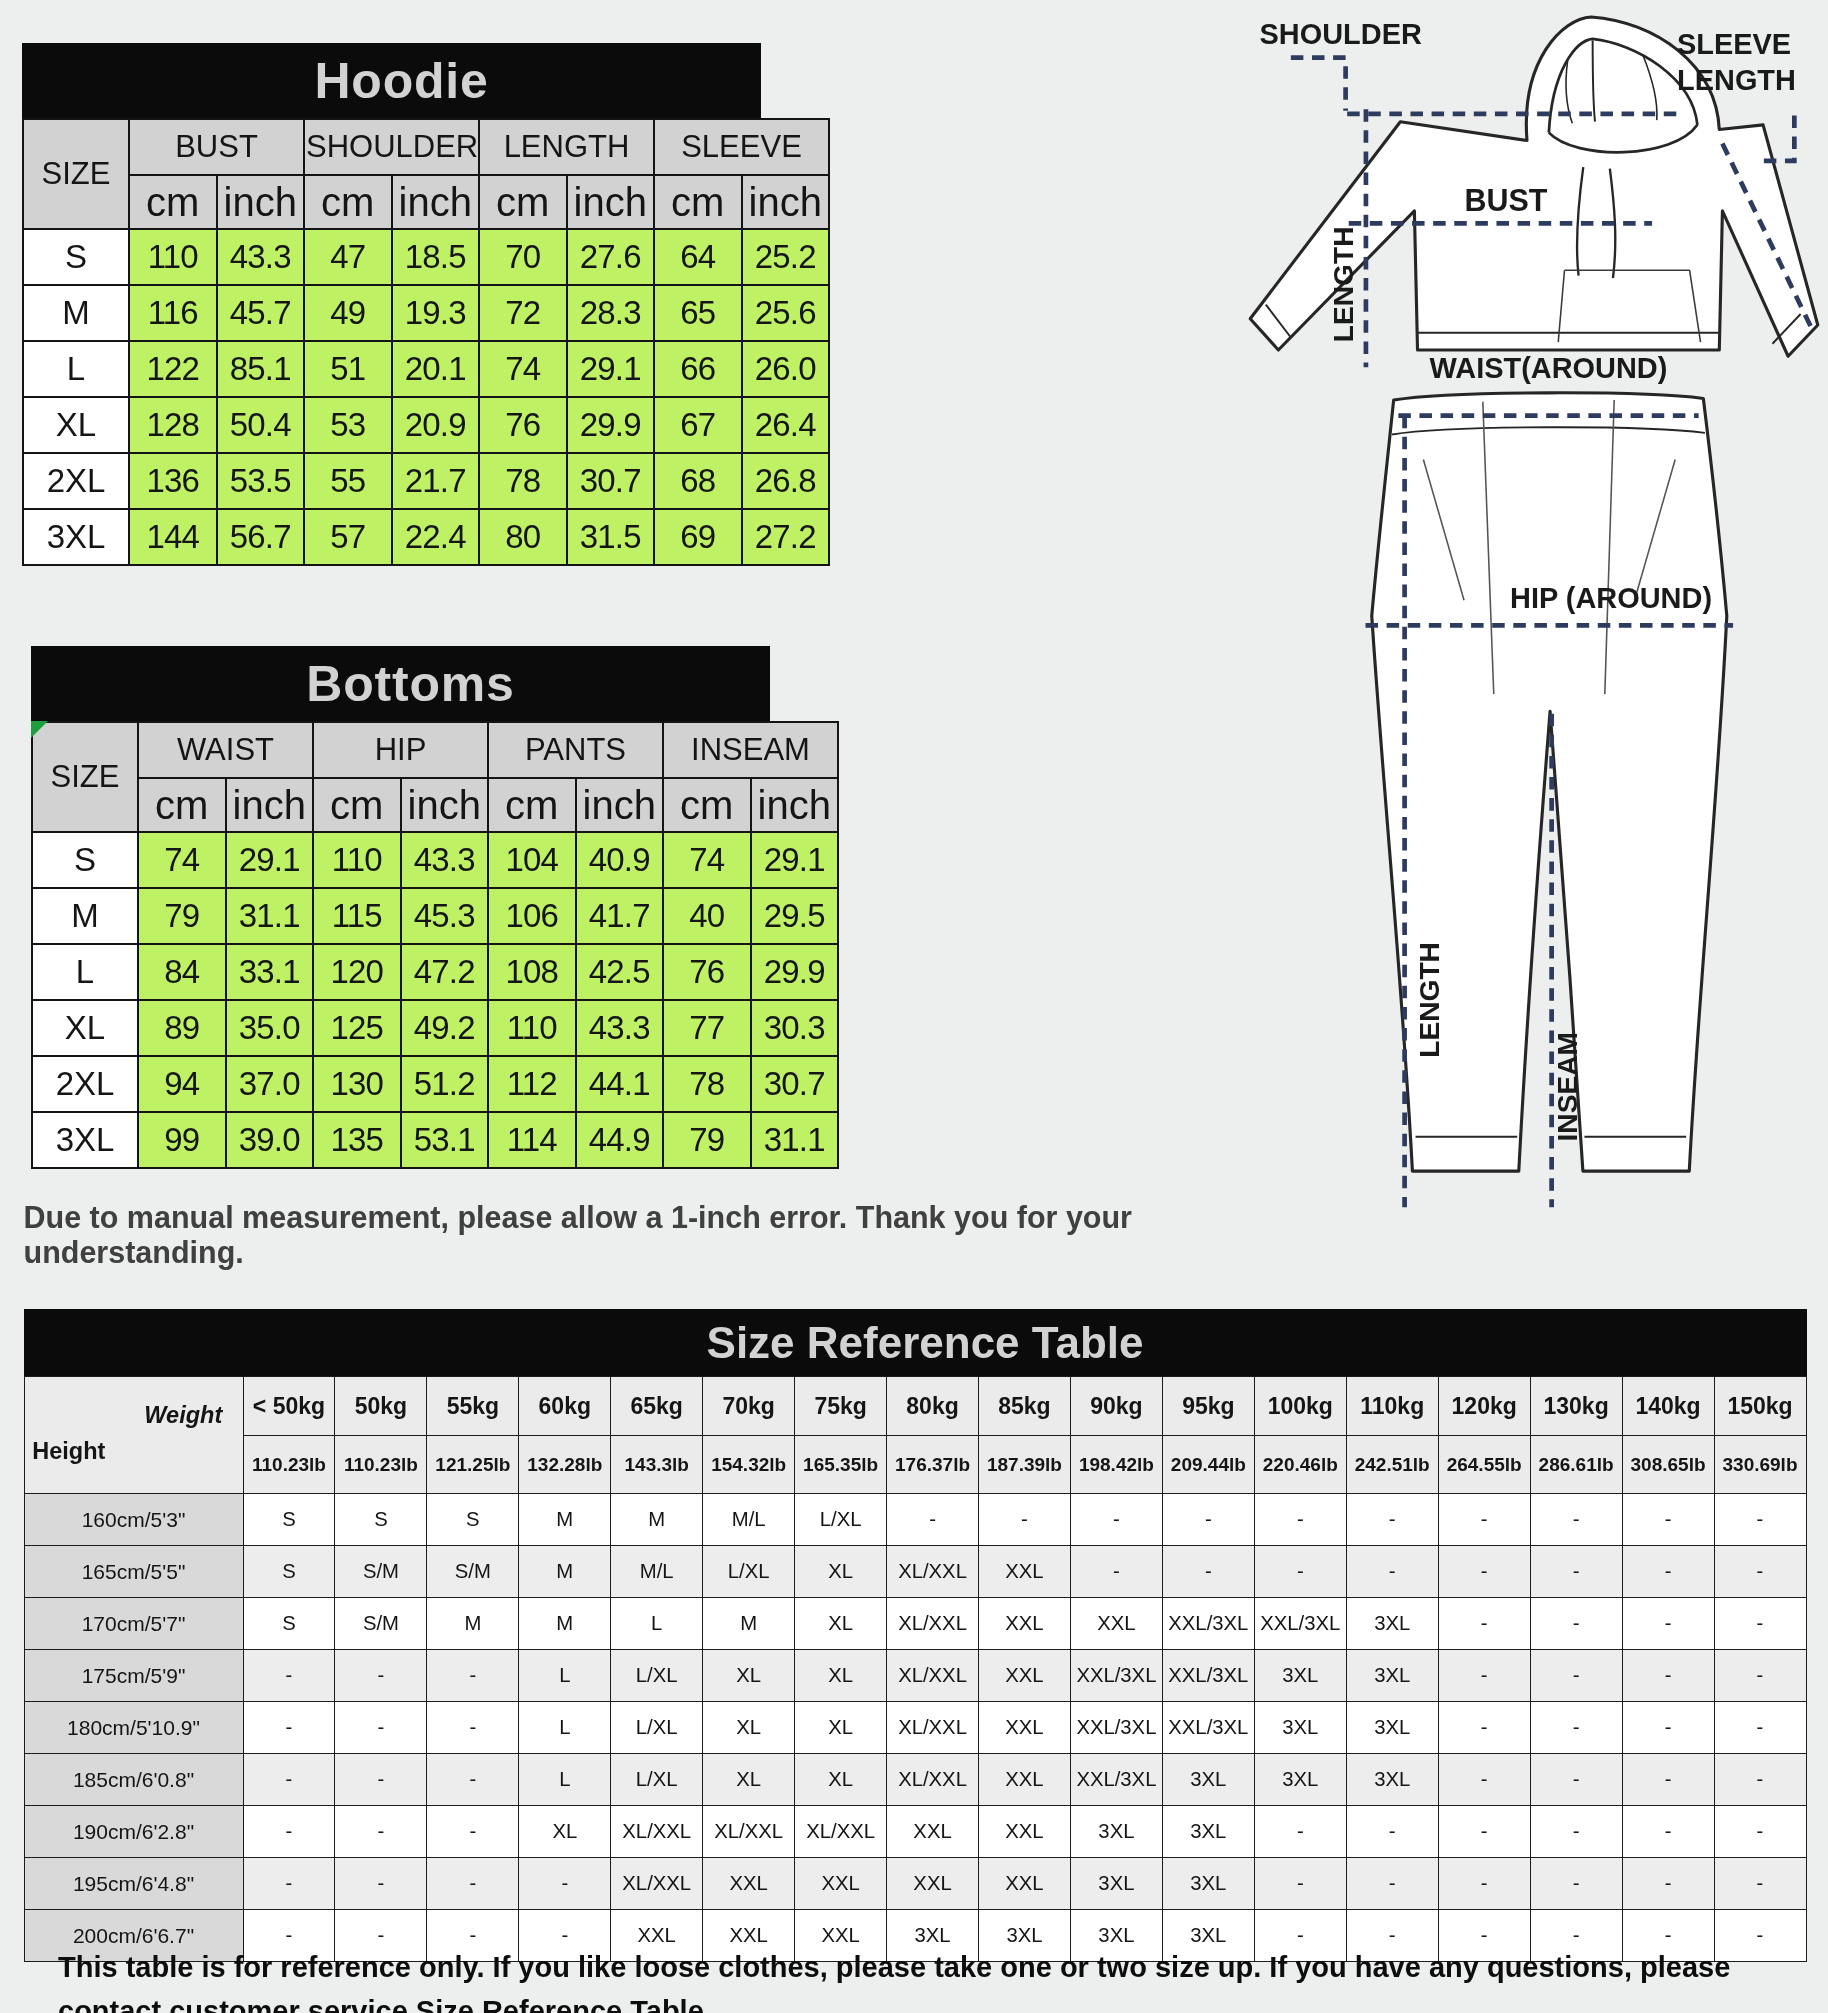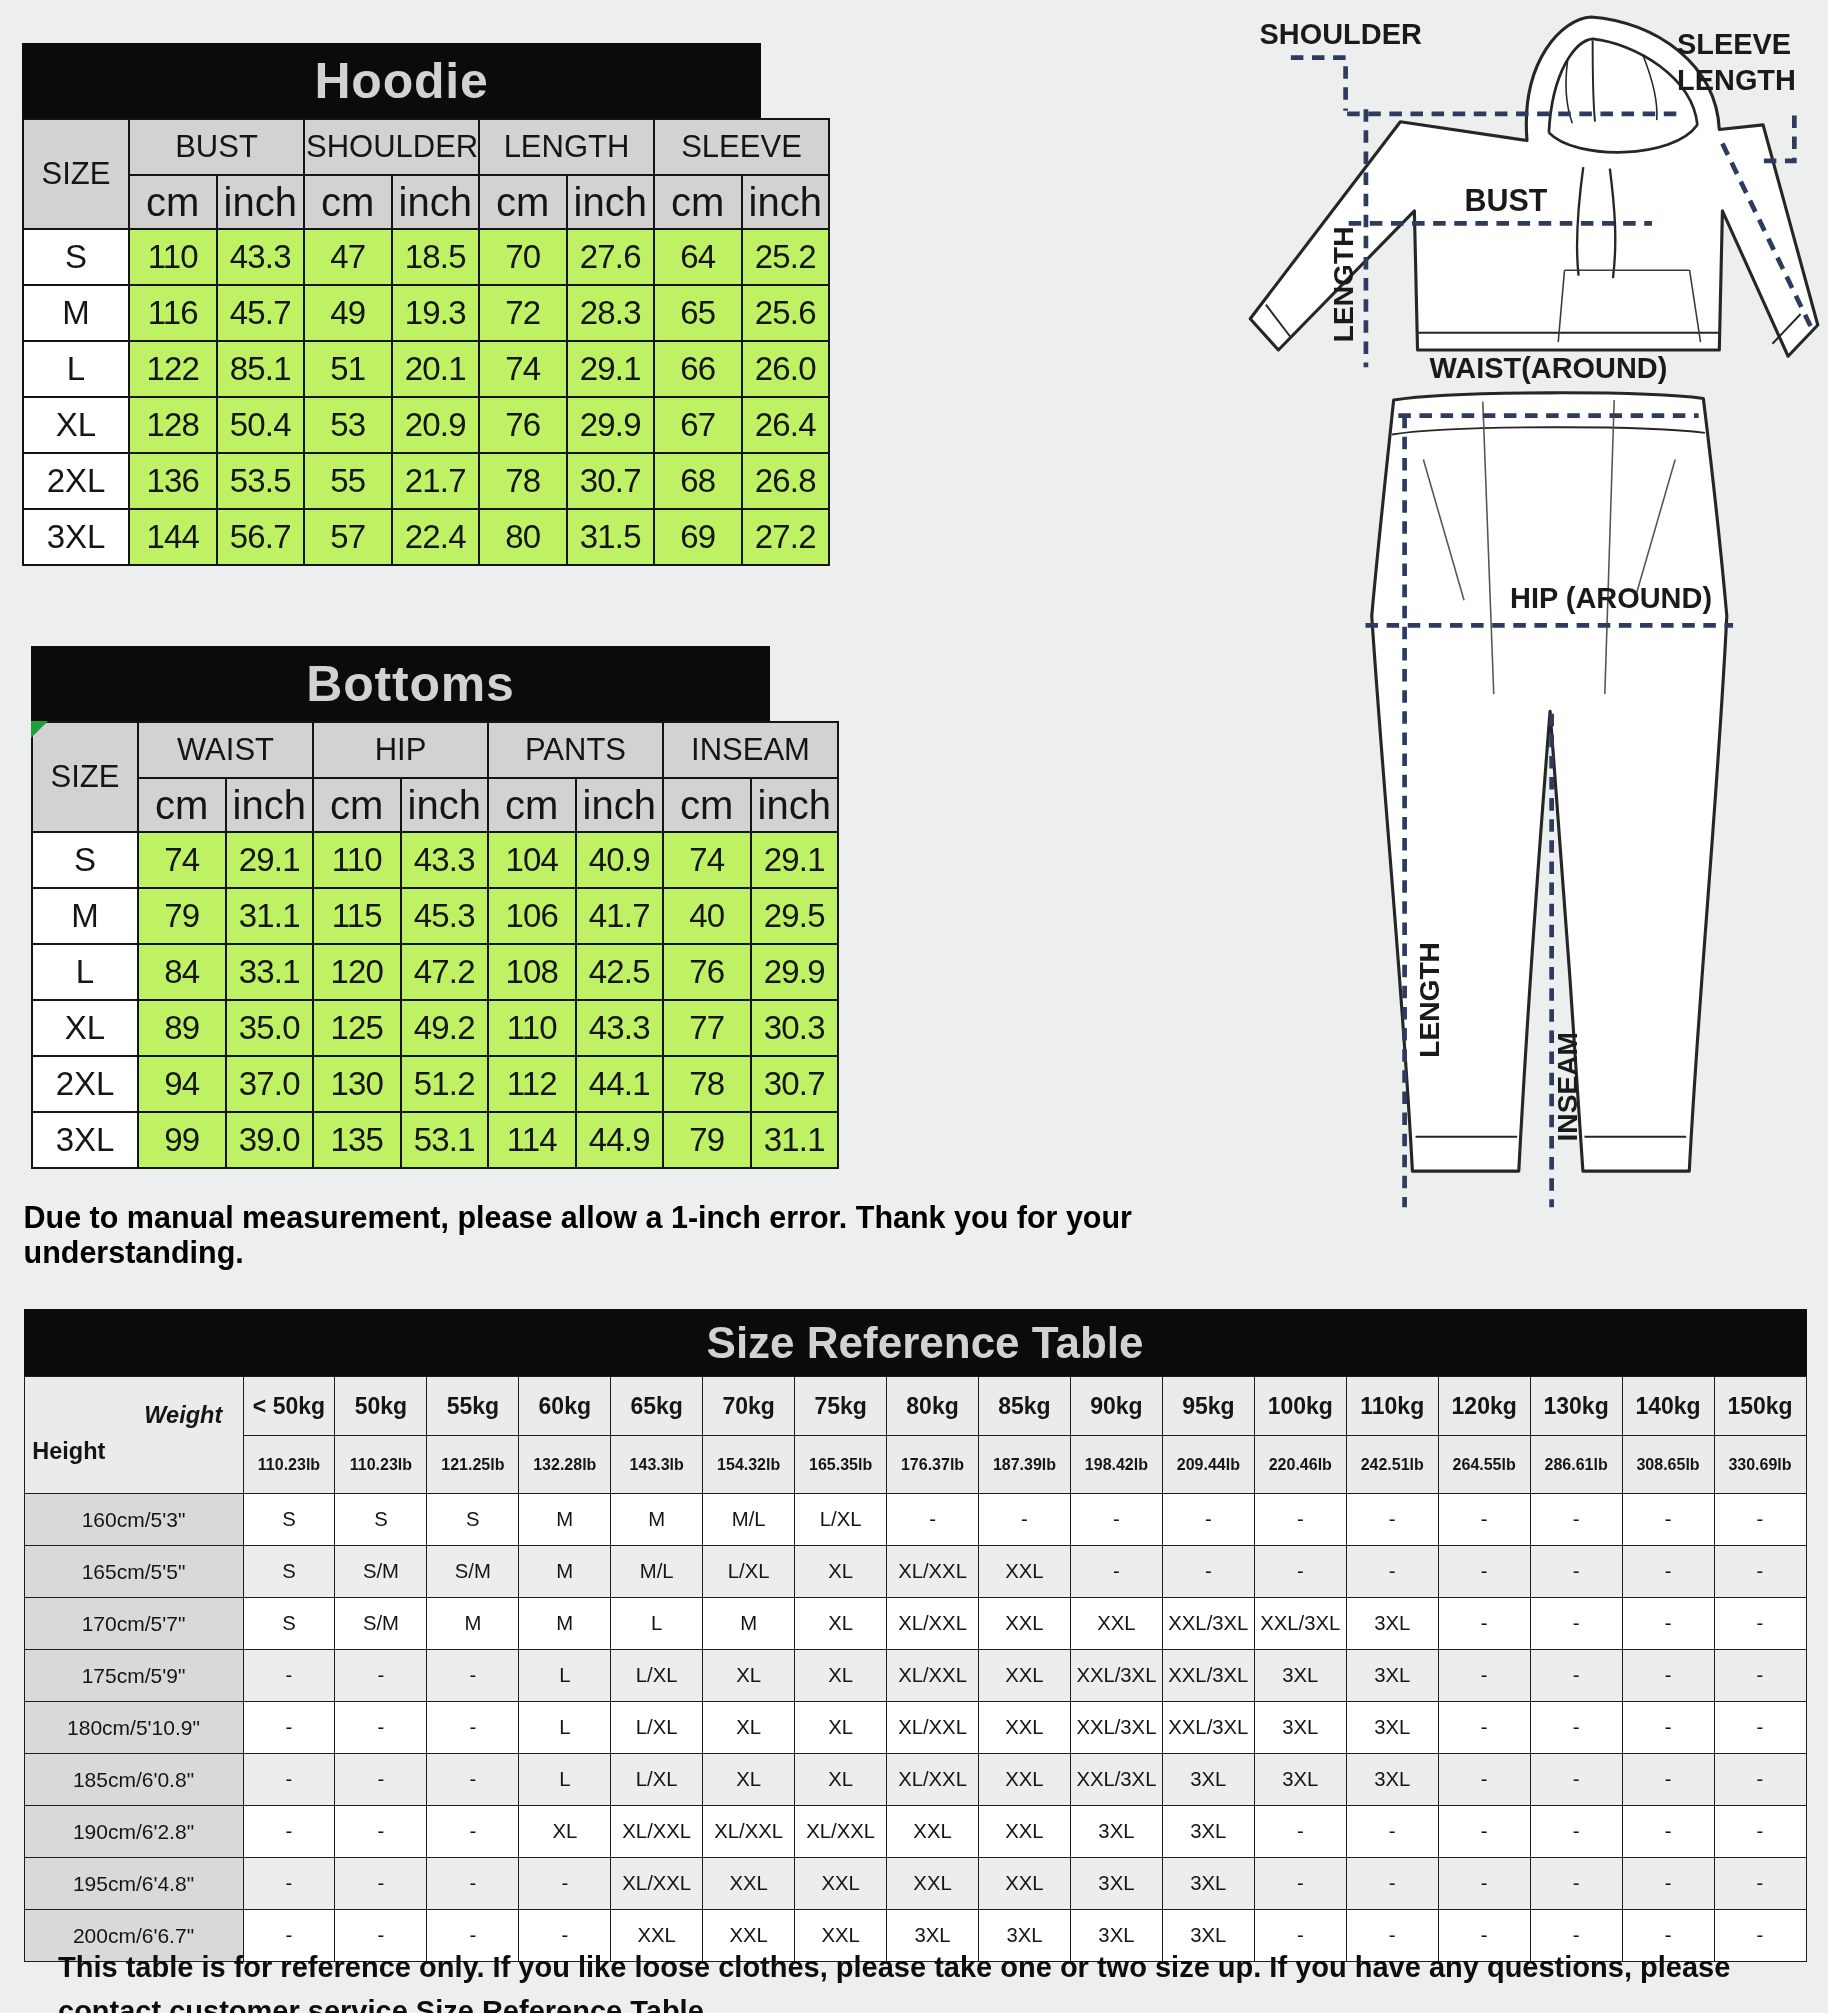--- a/index.html
+++ b/index.html
@@ -25,32 +25,32 @@
   th.size-th{font-size:33px;}
   table.spec tbody tr{height:56px;}
   table.spec tbody th{font-size:33px;font-weight:400;background:#fff;}
   table.spec tbody td{font-size:33px;letter-spacing:-0.8px;}
 
   
   .corner-triangle{position:absolute;left:0;top:75px;width:0;height:0;z-index:5;
                    border-top:17px solid #1f9e3f;border-right:17px solid transparent;}
 
   
-  .note-1{position:absolute;left:23.5px;top:1200px;width:1252px;font-size:30.5px;font-weight:700;color:#000000;}
+  .note-1{position:absolute;left:23.5px;top:1200px;width:1252px;font-size:30.5px;font-weight:700;color:#404040;}
   .footer-note{position:absolute;left:58px;top:1946px;width:1741px;font-size:29px;font-weight:700;
                color:#0d0d0d;line-height:1.5;}
 
   
   .ref-block{position:absolute;left:23.5px;top:1283px;width:1783px;margin-top:26px;}
   table.ref{border-collapse:collapse;table-layout:fixed;width:1783px;background:#fff;}
   table.ref th,table.ref td{border:1.6px solid #1c1c1c;text-align:center;vertical-align:middle;
                             overflow:hidden;white-space:nowrap;}
   table.ref thead th{background:#ebebeb;}
   tr.kg-row th{height:56px;font-size:23px;font-weight:600;}
-  tr.lb-row th{height:55px;font-size:16px;font-weight:600;}
+  tr.lb-row th{height:55px;font-size:19px;font-weight:600;}
   table.ref tbody tr{height:52px;}
   table.ref tbody th{background:#d9d9d9;font-size:21px;font-weight:500;}
   table.ref tbody td{font-size:20.3px;font-weight:500;}
   table.ref tbody tr:nth-child(even) td{background:#ededed;}
   th.diag-cell{position:relative;background:#ececec;padding:0;
     background-image:linear-gradient(to bottom left,transparent calc(50% - 1.6px),#333 calc(50% - 0.8px),#333 calc(50% + 0.8px),transparent calc(50% + 1.6px));}
   .diag-weight{position:absolute;top:25px;right:20.3px;font-size:23.5px;font-weight:600;font-style:italic;}
   .diag-height{position:absolute;bottom:28px;left:7.8px;font-size:23.5px;font-weight:600;}
 
   

